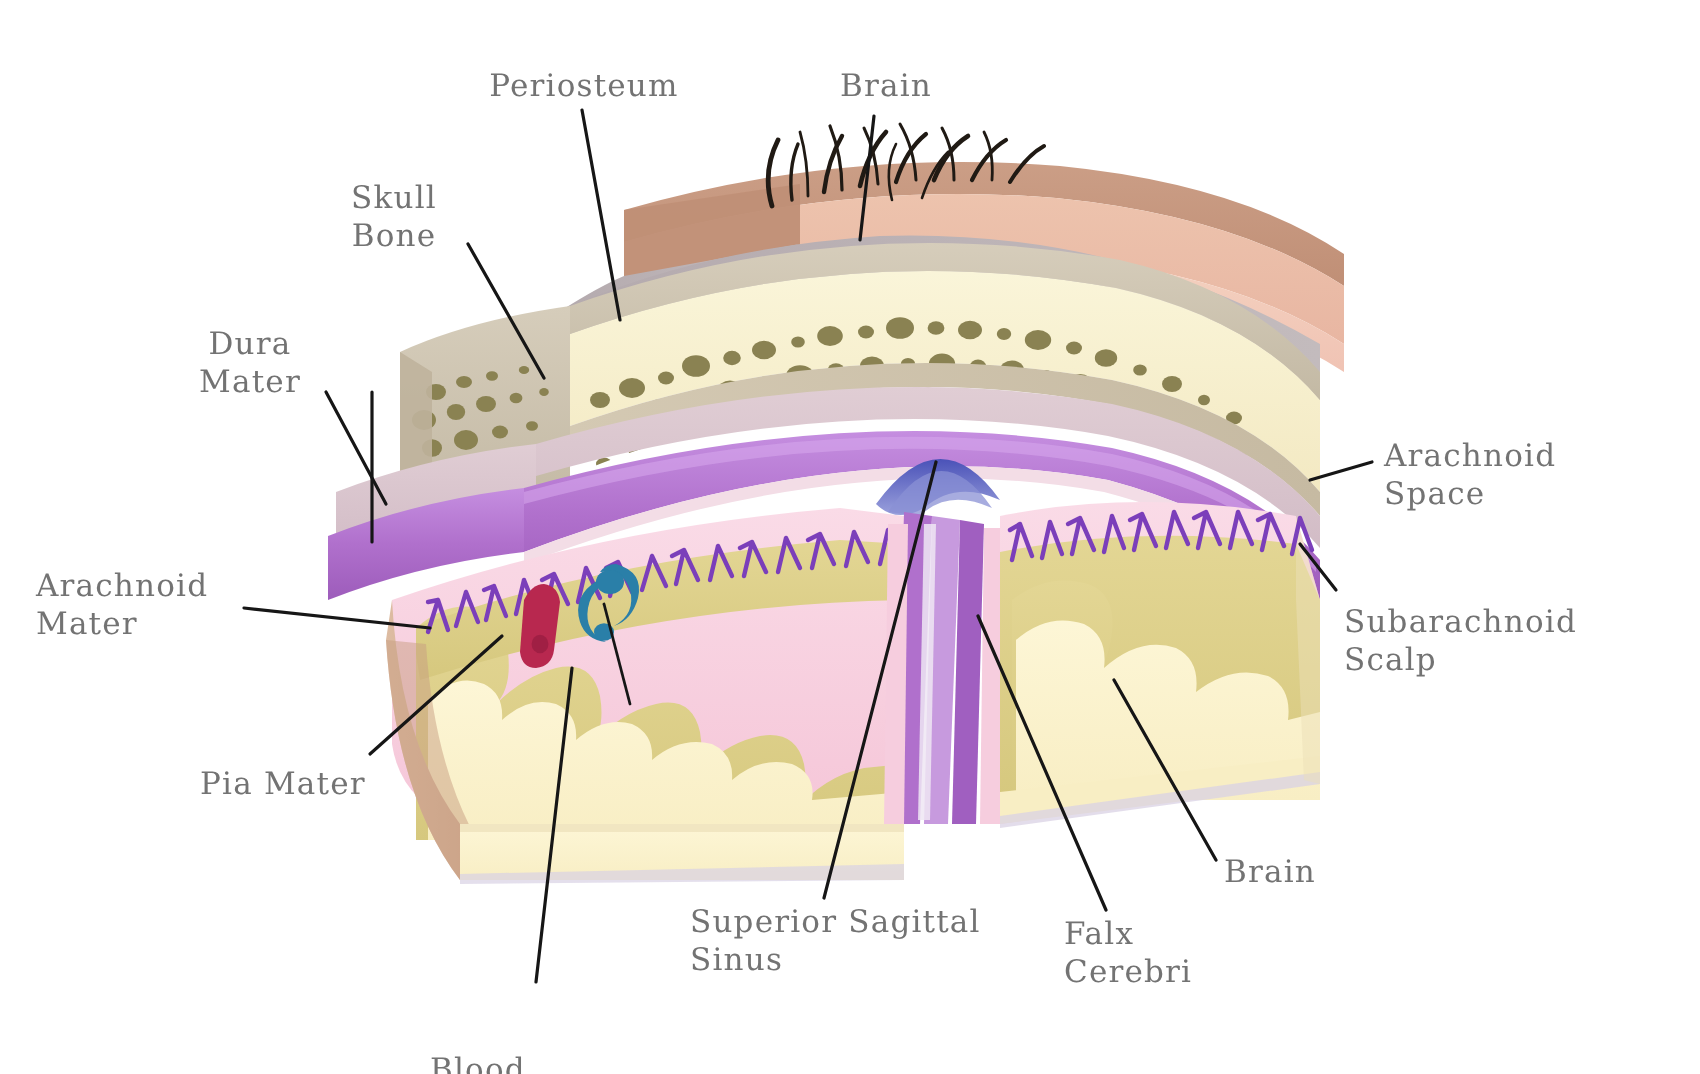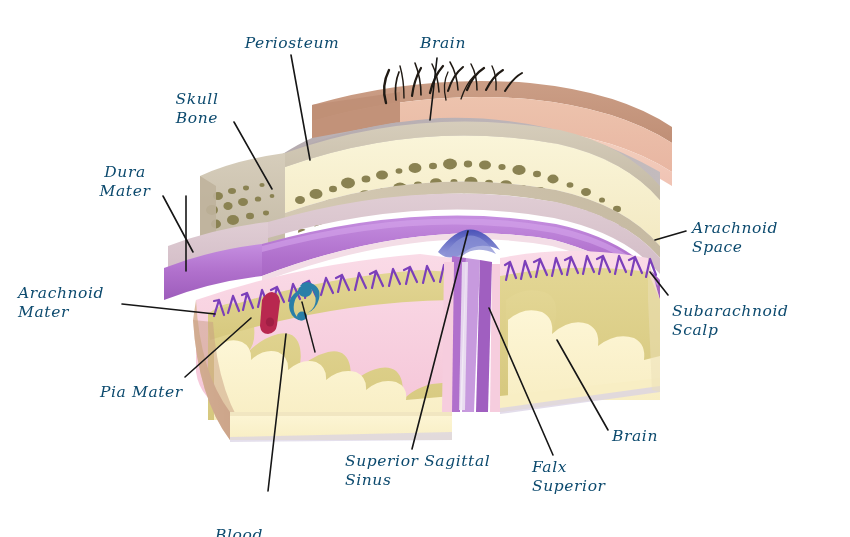--- a/index.html
+++ b/index.html
@@ -10,24 +10,23 @@
     background:#ffffff;
     overflow:hidden;
     font-family:"DejaVu Serif","Liberation Serif",serif;
   }
   #art{position:absolute;left:0;top:0;width:850px;height:537px;}
   .lbl{
     position:absolute;
     font-family:"DejaVu Serif","Liberation Serif",serif;
     font-size:15.5px;
     line-height:19px;
-    color:#0c4a6e;
+    color:#737373;
     letter-spacing:0.6px;
     white-space:pre-line;
-    font-style:italic;
     -webkit-font-smoothing:antialiased;
   }
   .lbl.c{text-align:center;}
   .lbl.l{text-align:left;}
 </style>
 </head>
 <body>
 
 <div id="root">
 
@@ -402,21 +401,21 @@
 
   <div class="lbl l" style="left:100px;top:383px;width:120px;">Pia Mater</div>
 
   <div class="lbl l" style="left:215px;top:526px;width:100px;">Blood
 Vessels</div>
 
   <div class="lbl l" style="left:345px;top:452px;width:170px;">Superior Sagittal
 Sinus</div>
 
   <div class="lbl l" style="left:532px;top:458px;width:100px;">Falx
-Superior</div>
+Cerebri</div>
 
   <div class="lbl l" style="left:612px;top:427px;width:90px;">Brain</div>
 
   <div class="lbl l" style="left:672px;top:302px;width:160px;">Subarachnoid
 Scalp</div>
 
   <div class="lbl l" style="left:692px;top:219px;width:140px;">Arachnoid
 Space</div>
 
 </div>

